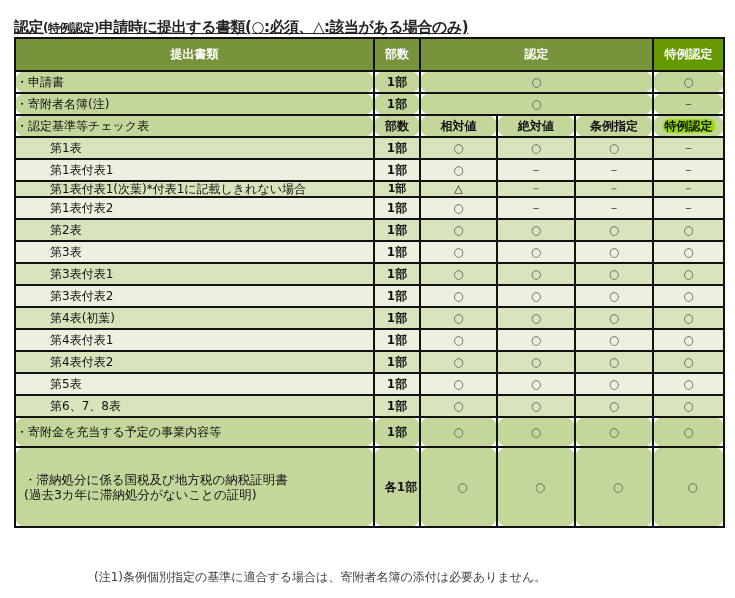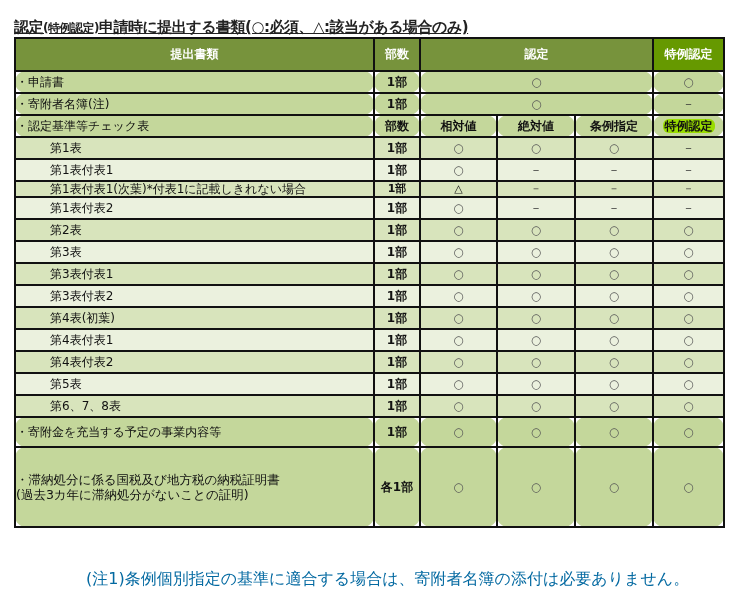--- a/index.html
+++ b/index.html
@@ -18,28 +18,28 @@
   th.sp { background:#669900; font-size:12px; }
   td { height:20px; text-align:center; }
   td.item { text-align:left; padding-left:3px; }
   td.item.sub { padding-left:34px; }
   td.cnt { font-weight:bold; }
   tr.med td { background:#c4d79b;border-radius:11px; }
   tr.mid td { background:#d8e4bc; }
   tr.light td { background:#ebf1de; }
   tr.r-short td { height:14px; font-size:11px; line-height:12px; }
   tr.r-tall td { height:28px; }
-  tr.r-big td { height:78px; }
+  tr.r-big td { height:78px;padding-left:8px; }
   td.item.big { white-space:normal; line-height:15px; font-size:12.5px; }
   .mark { color:#555; font-size:15px; }
   .tri { color:#111; font-size:12px; font-weight:bold; }
   .dash { color:#333; font-size:12px; }
   .hl { background:#99dd00; border-radius:6px; padding:0 2px; font-weight:bold; }
   .subhdr td { font-weight:bold; }
-  .note { position:absolute; left:86px; top:569px; font-size:16px; color:#0369a1; white-space:nowrap; }
+  .note { position:absolute; left:94px; top:569px; font-size:12px; color:#404040; white-space:nowrap; }
 </style>
 </head>
 <body>
 
 <div class="title"><span>認定</span><span class="small">(特例認定)</span><span>申請時に提出する書類(○:必須、△:該当がある場合のみ)</span></div>
 
 <table class="docs">
   <colgroup>
     <col class="c-item">
       <col class="c-cnt">

